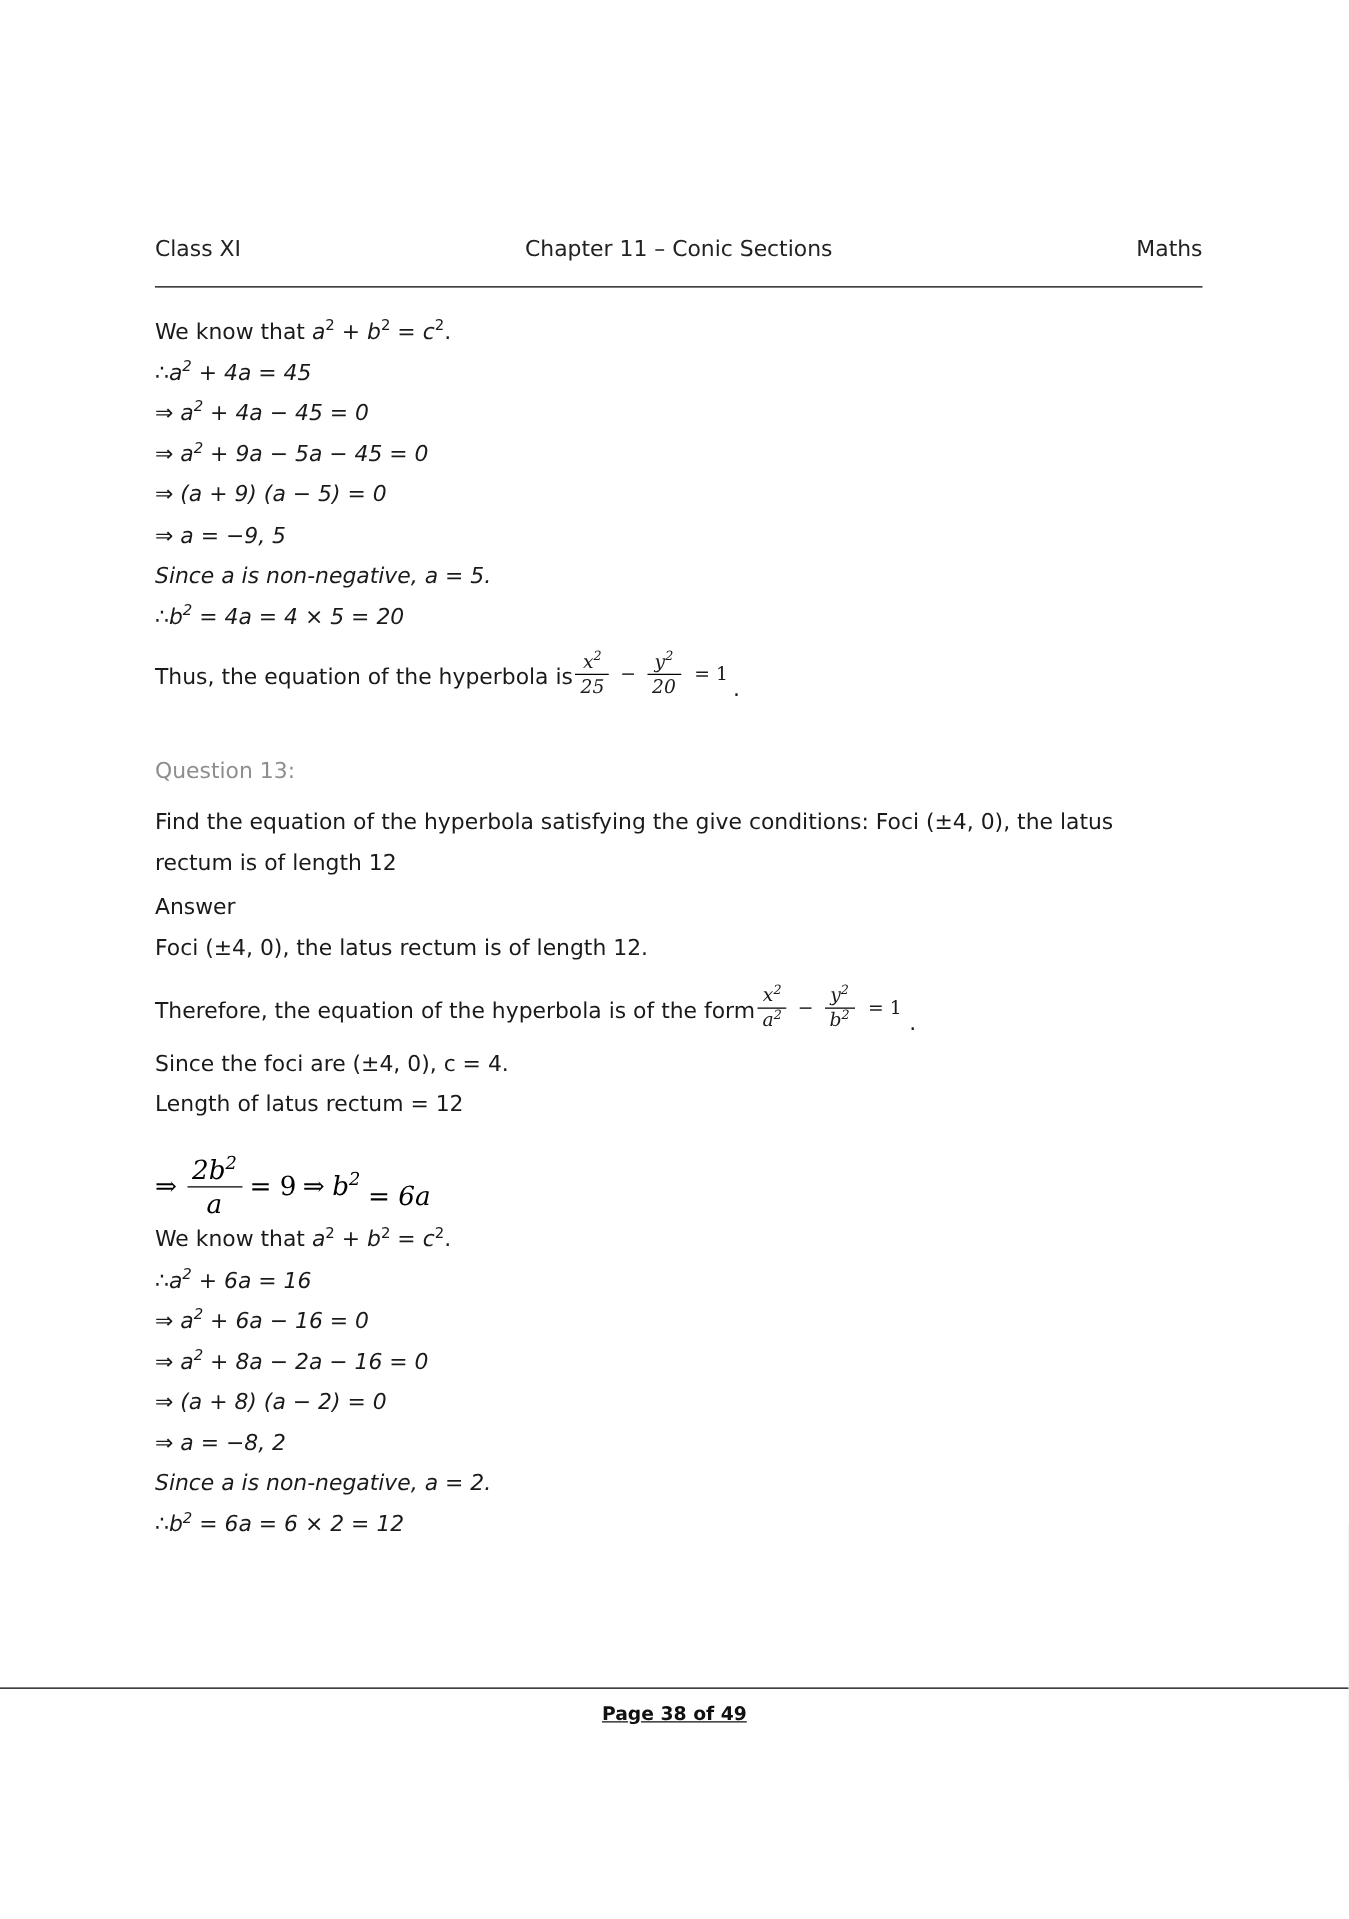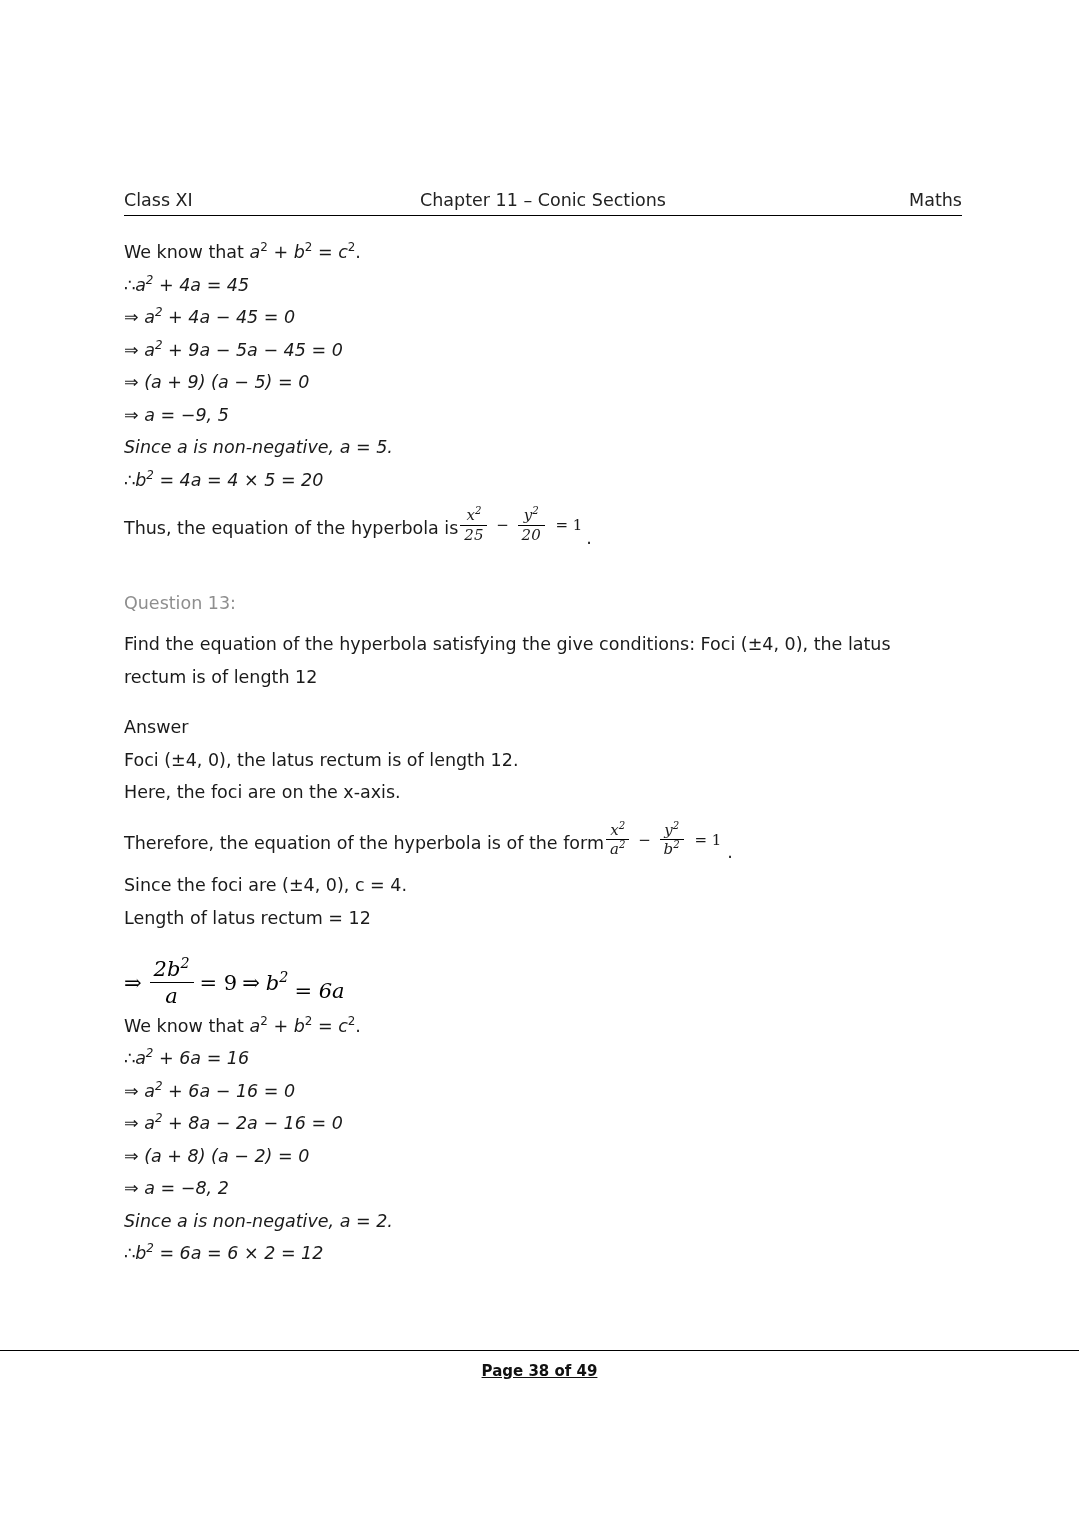--- a/index.html
+++ b/index.html
@@ -25,21 +25,21 @@
     top: 190px;
     width: 830px;
   }
   .header-row {
     display: flex;
     justify-content: space-between;
     align-items: baseline;
     font-size: 17.5px;
     color: #222;
     border-bottom: 1px solid #000;
-    padding-bottom: 5px;
+    padding-bottom: 19px;
     width: 838px;
   }
   .header-center {
     position: absolute;
     left: 50%;
     transform: translateX(-50%);
     white-space: nowrap;
   }
   .header-wrap {
     position: relative;
@@ -185,27 +185,24 @@
         </span>
         <span class="eq1">= 1</span>
       </span>
       <span style="align-self:flex-end;padding-left:4px;">.</span>
     </div>
 
     <div class="spacer-lg"></div>
 
     <p class="qhead">Question 13:</p>
 
-    <p class="line wrap" style="width:820px;margin-bottom:25px;">Find the equation of the hyperbola satisfying the give conditions: Foci (±4, 0), the latus rectum is of length 12</p>
+    <p class="line wrap" style="width:820px;margin-bottom:10px;">Find the equation of the hyperbola satisfying the give conditions: Foci (±4, 0), the latus rectum is of length 12</p>
 
     <p class="line">Answer</p>
     <p class="line">Foci (±4, 0), the latus rectum is of length 12.</p>
-    <p class="line">
-      <span>Here, the foci are on the x-axis.</span>
-    </p>
 
     <div class="inline-line" style="margin-top:22px;">
       <span>Therefore, the equation of the hyperbola is of the form </span>
       <span class="frac-eq">
         <span class="frac">
           <span class="num"><span>x</span><sup>2</sup></span>
           <span class="den"><span>a</span><sup>2</sup></span>
         </span>
         <span class="op">−</span>
         <span class="frac">

